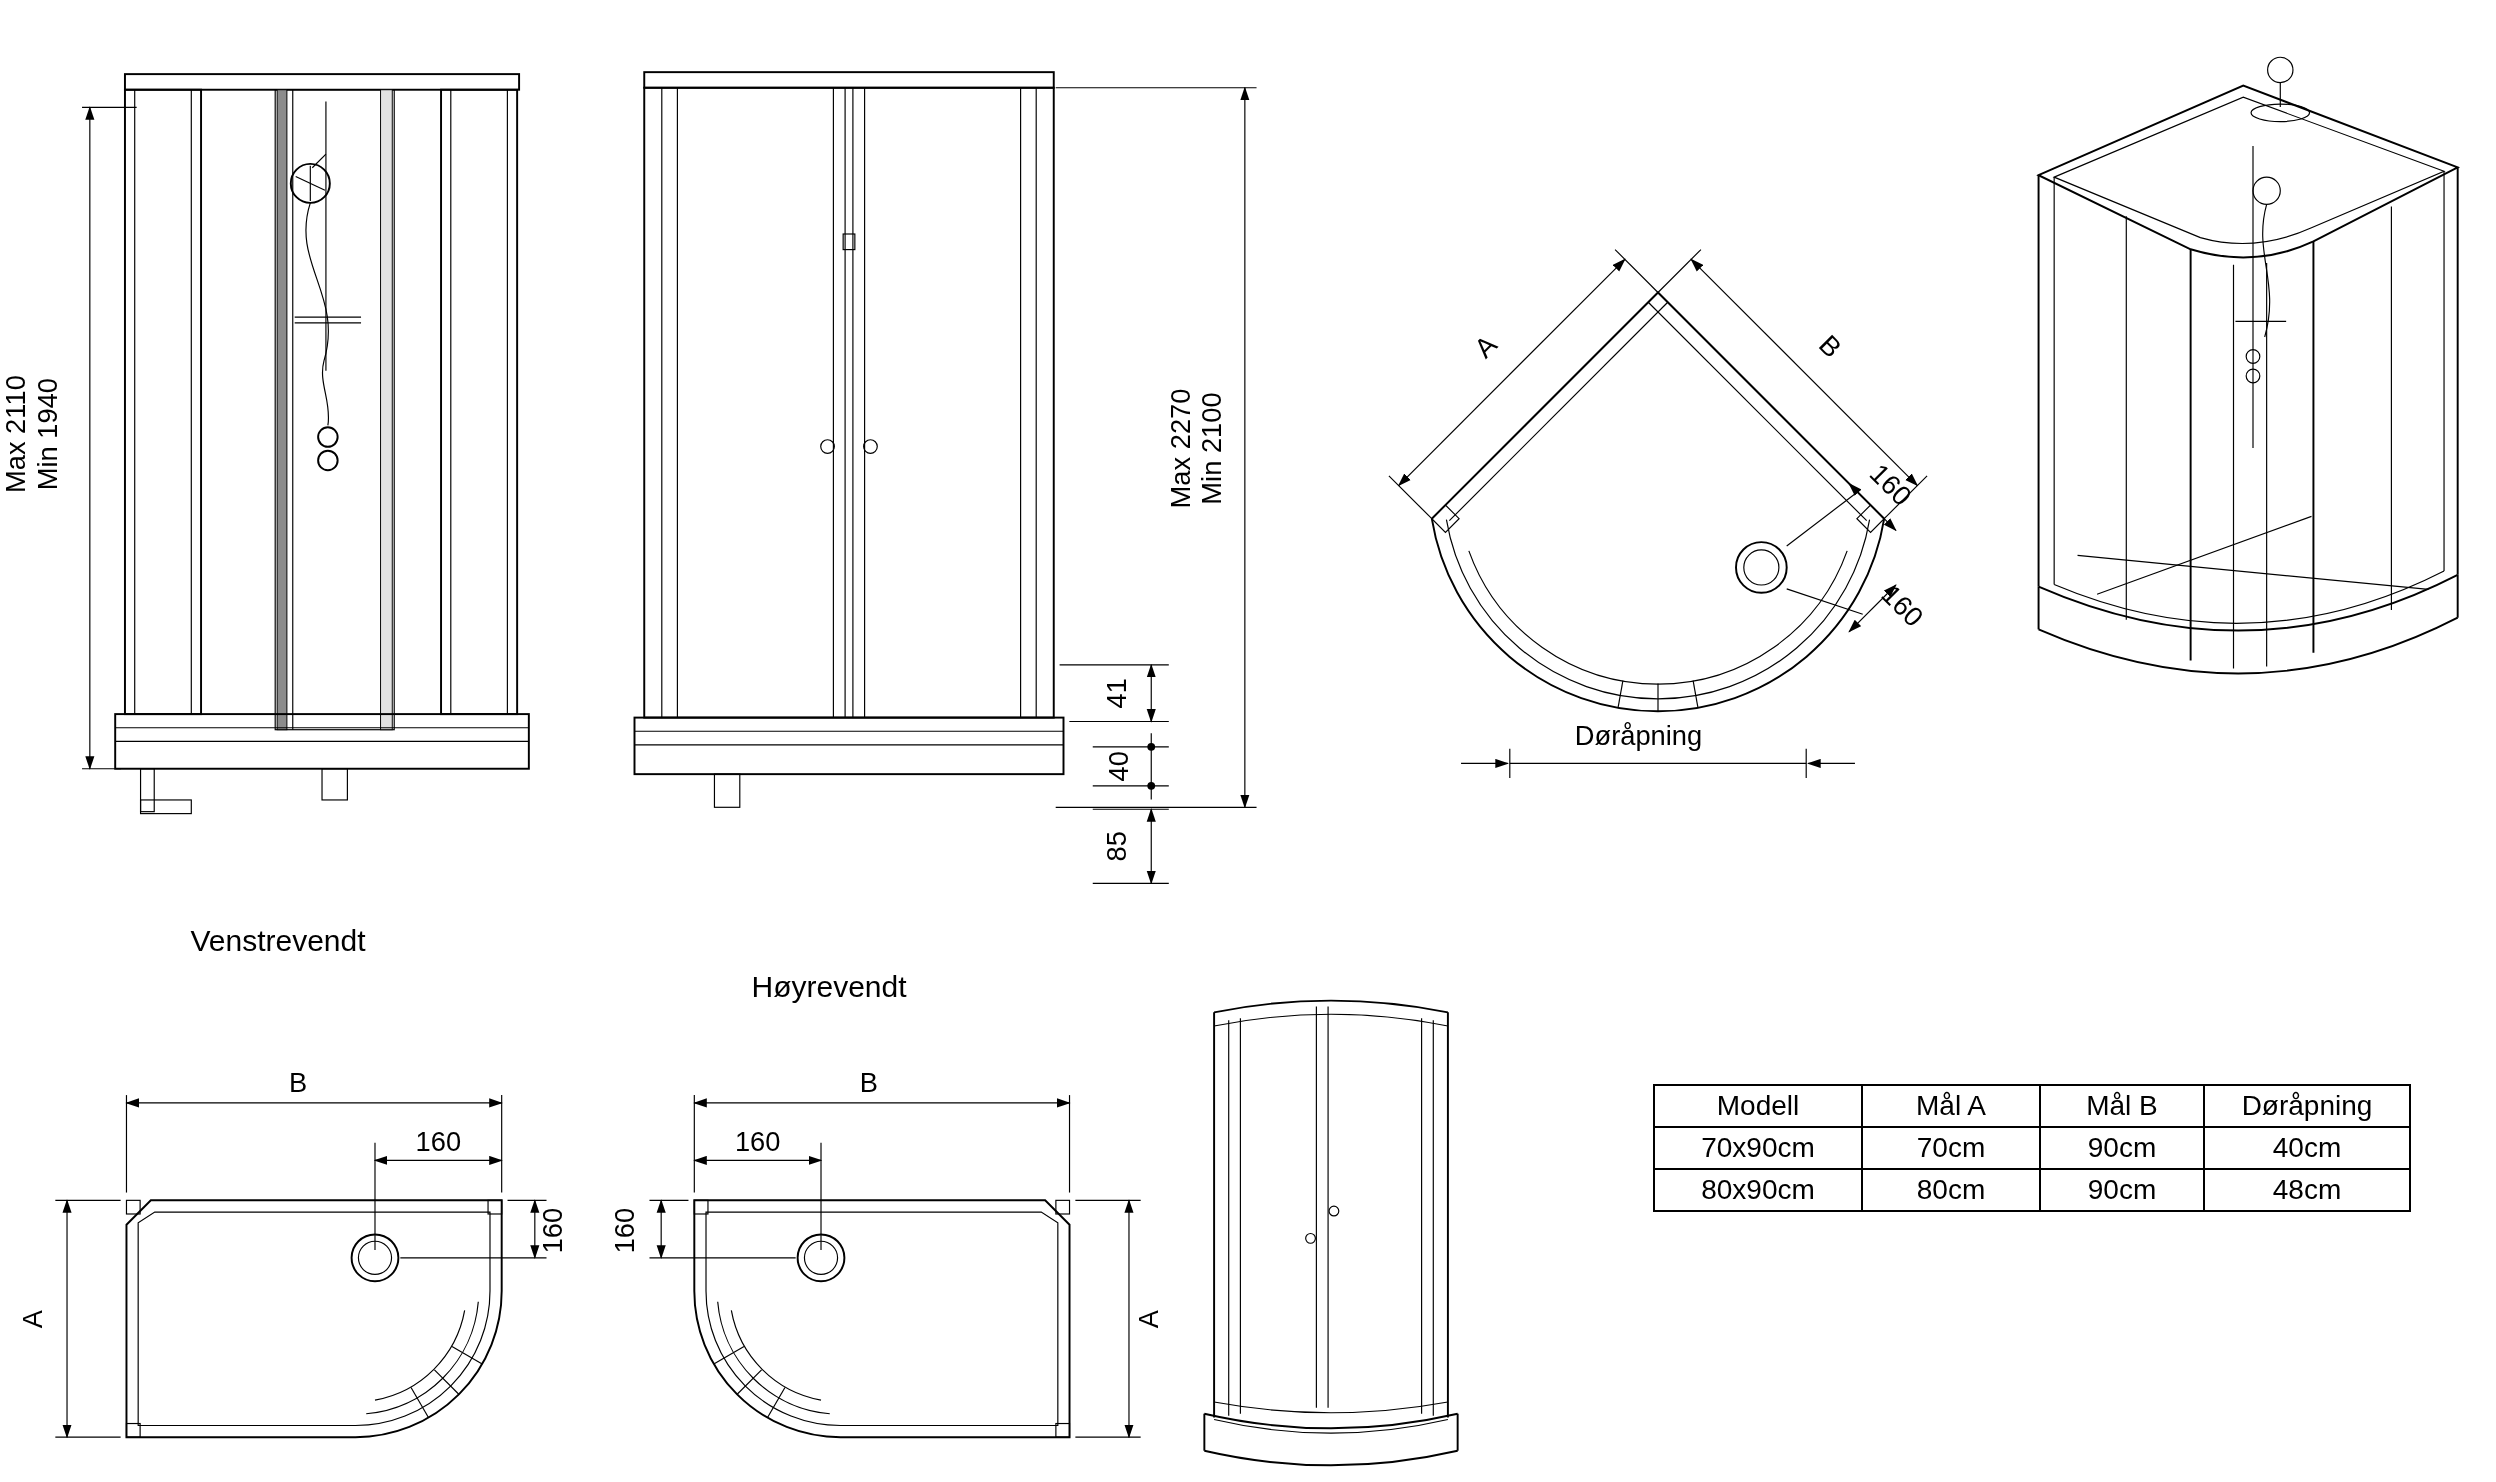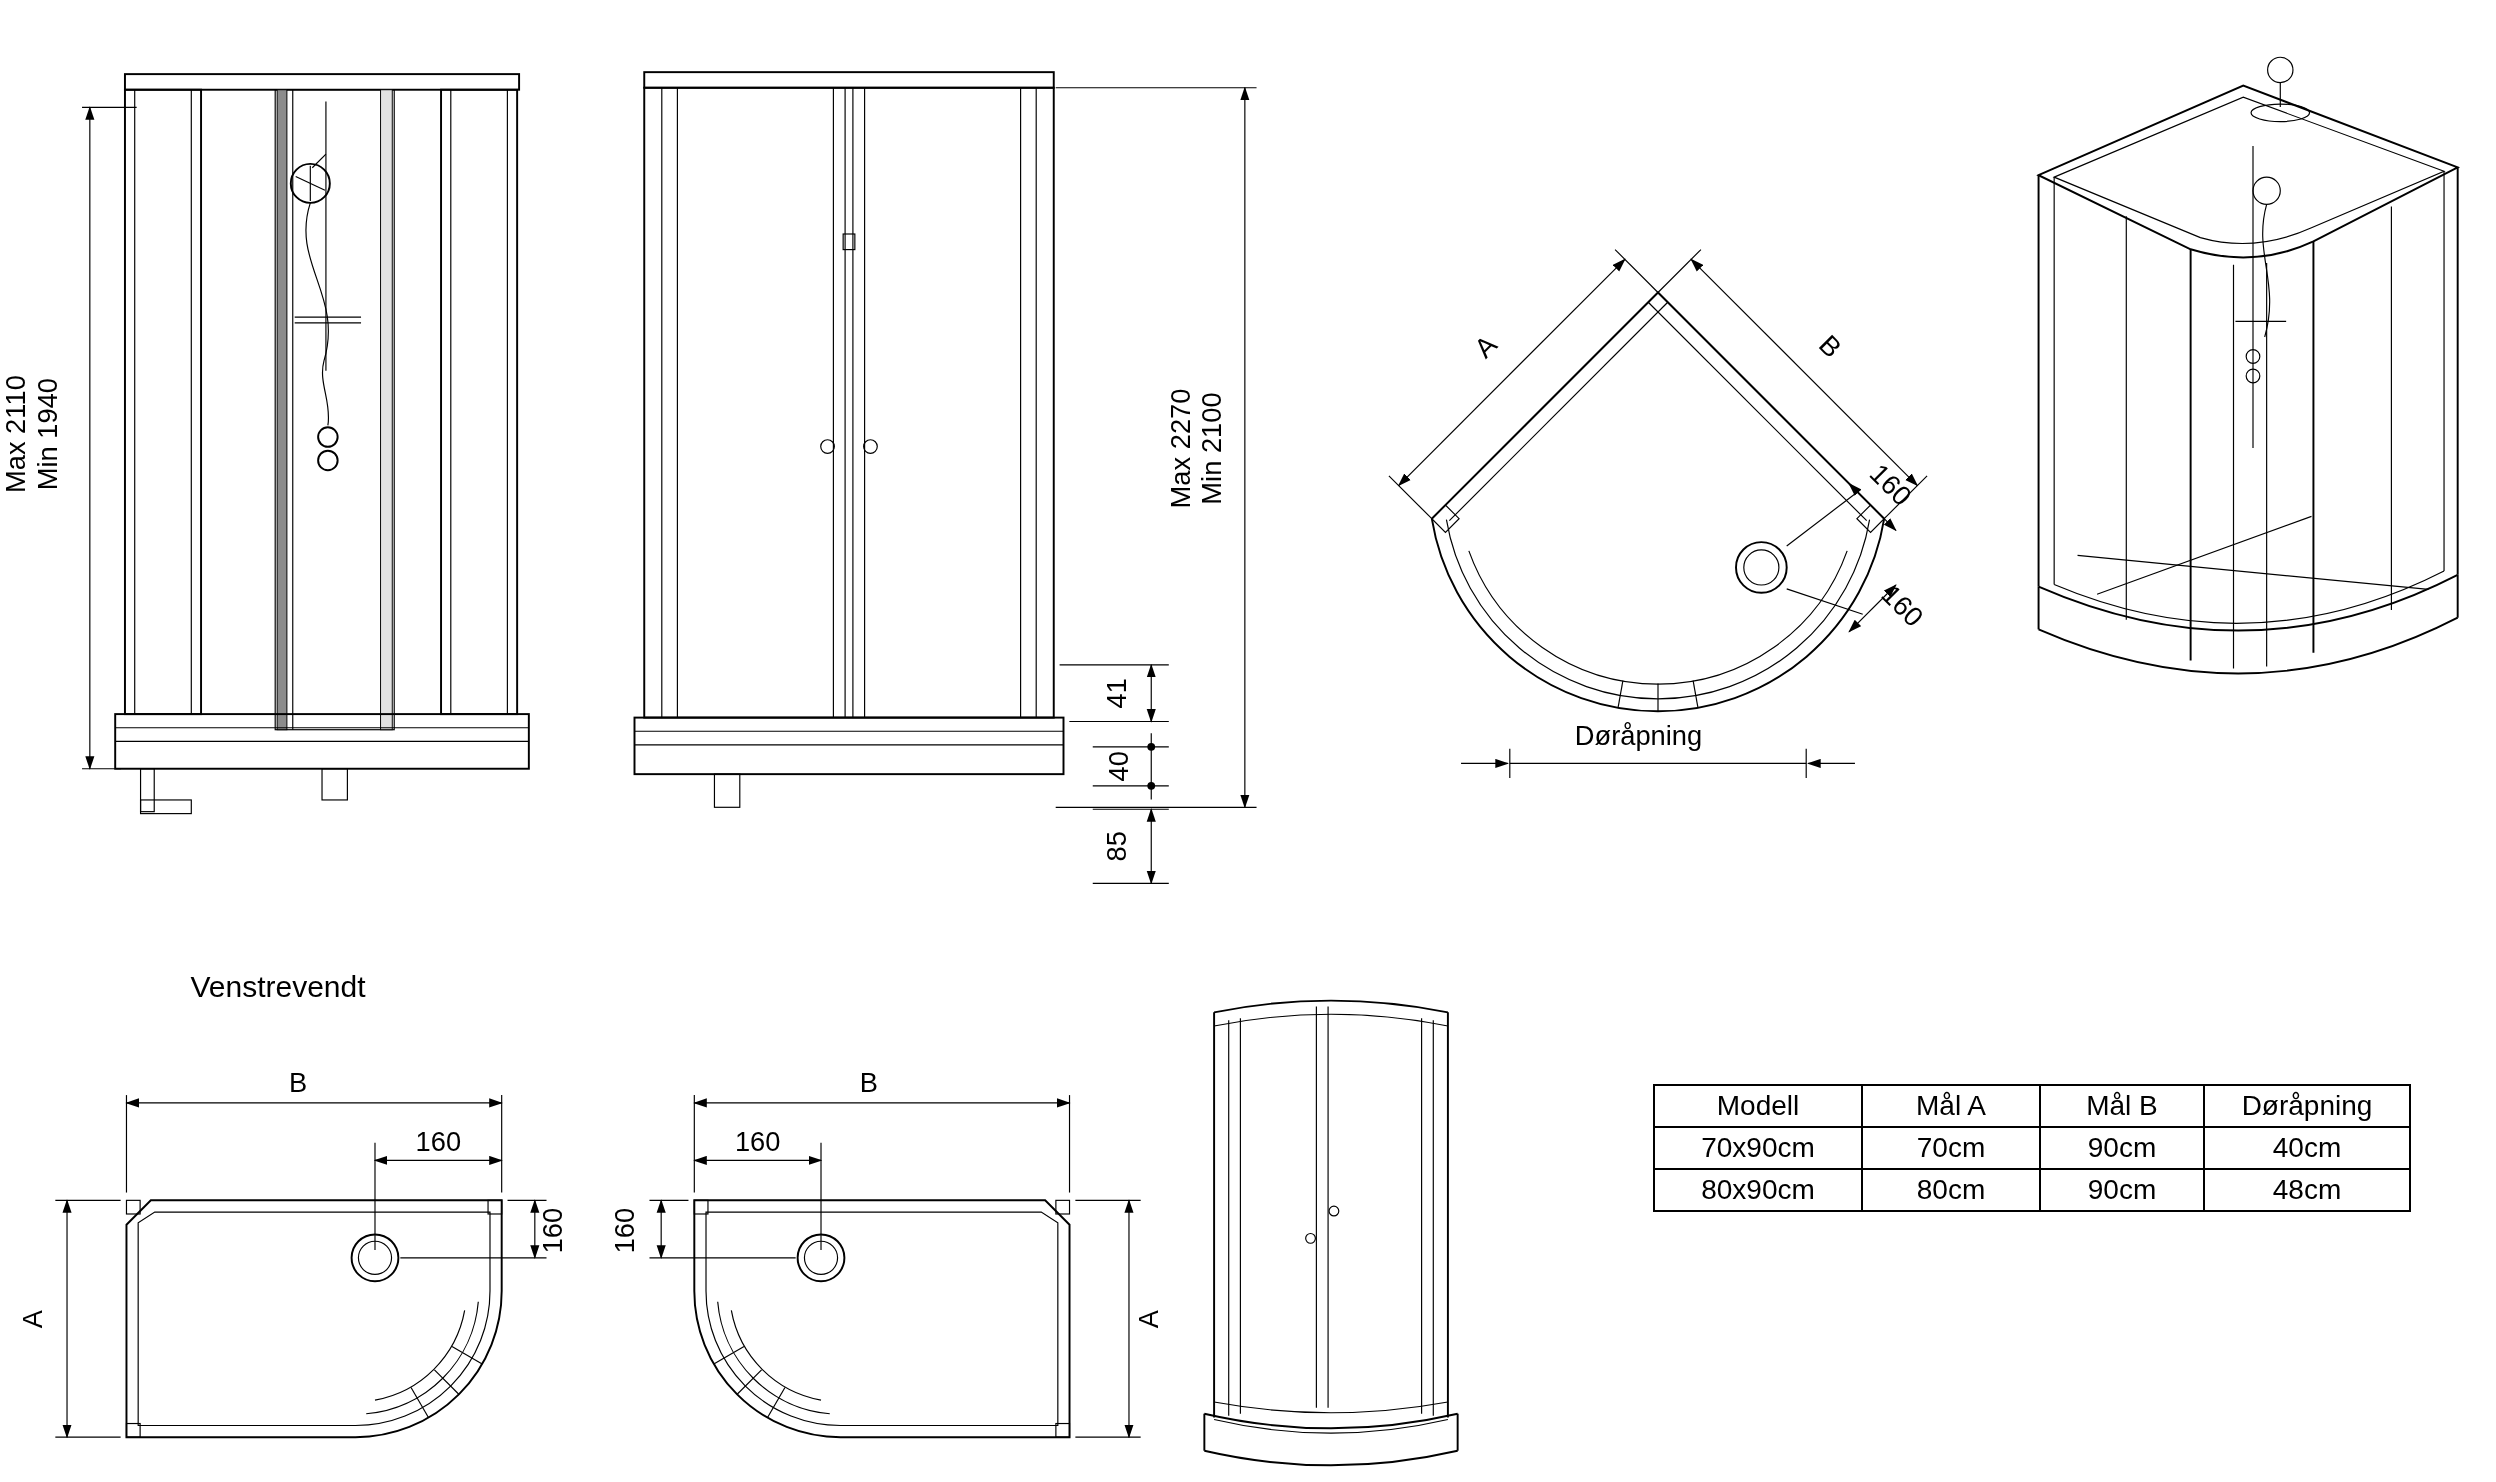--- a/index.html
+++ b/index.html
@@ -222,21 +222,21 @@
       <path class="ol" d="M30,572 Q250,668 460,560"></path>
       <path class="ol" d="M30,616 Q250,712 460,604"></path>
       <line class="ol" x1="30" y1="572" x2="30" y2="616"></line>
       <line class="ol" x1="460" y1="560" x2="460" y2="604"></line>
       <path class="th" d="M46,570 Q250,656 446,556"></path>
       <line class="th" x1="70" y1="540" x2="430" y2="575"></line>
       <line class="th" x1="90" y1="580" x2="310" y2="500"></line>
     </g>
   </svg>
 
-  <div class="abs ttl" style="left:19.5px;top:970px;width:517px;">Venstrevendt</div>
+  <div class="abs ttl" style="left:19.5px;top:924px;width:517px;">Venstrevendt</div>
 
   <svg class="abs" style="left:19.5px;top:1022px;" width="556" height="460" viewBox="0 0 570 472">
     <defs>
       <marker id="mven" viewBox="0 0 12 8" refX="11" refY="4" markerWidth="14" markerHeight="10" orient="auto-start-reverse" markerUnits="userSpaceOnUse">
         <path d="M0,0 L12,4 L0,8 Z" fill="#000"></path>
       </marker>
     </defs>
     <g>
       <path class="ol" d="M134,183 L494,183 L494,276 A150,150 0 0 1 344,426 L109,426 L109,208 Z"></path>
       <path class="th" d="M138,195 L482,195 L482,276 A138,138 0 0 1 344,414 L121,414 L121,206 Z"></path>
@@ -269,20 +269,21 @@
       <text text-anchor="middle" transform="rotate(-90 556 214)" x="556" y="214">160</text>
     </g>
     <g>
       <line class="dim" x1="103" y1="183" x2="36" y2="183"></line>
       <line class="dim" x1="103" y1="426" x2="36" y2="426"></line>
       <line class="dim" x1="48" y1="183" x2="48" y2="426" marker-start="url(#mven)" marker-end="url(#mven)"></line>
       <text text-anchor="middle" transform="rotate(-90 22 305)" x="22" y="305">A</text>
     </g>
   </svg>
 
+  <div class="abs ttl" style="left:585px;top:970px;width:488px;">Høyrevendt</div>
 
   <svg class="abs" style="left:620px;top:1022px;" width="556" height="460" viewBox="0 0 570 472">
     <defs>
       <marker id="mhoy" viewBox="0 0 12 8" refX="11" refY="4" markerWidth="14" markerHeight="10" orient="auto-start-reverse" markerUnits="userSpaceOnUse">
         <path d="M0,0 L12,4 L0,8 Z" fill="#000"></path>
       </marker>
     </defs>
     <g>
       <path class="ol" d="M436,183 L76,183 L76,276 A150,150 0 0 0 226,426 L461,426 L461,208 Z"></path>
       <path class="th" d="M432,195 L88,195 L88,276 A138,138 0 0 0 226,414 L449,414 L449,206 Z"></path>

